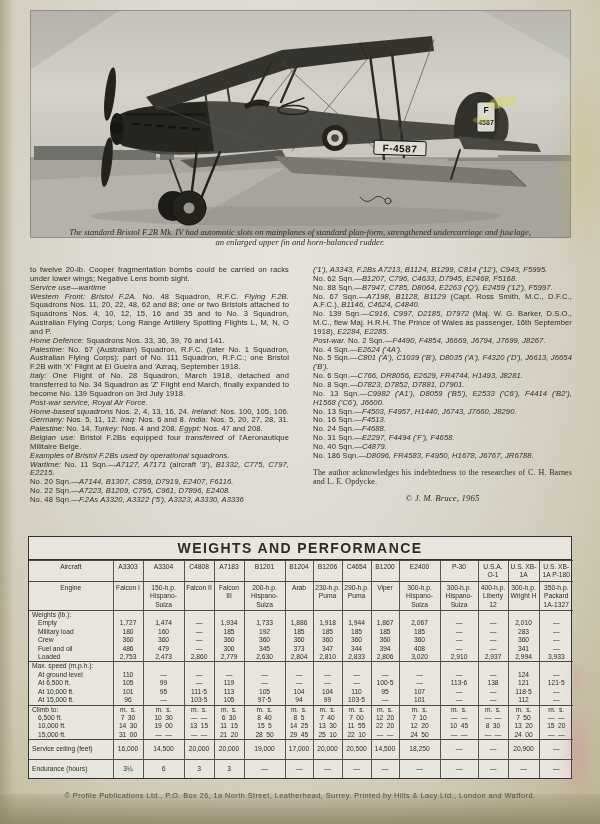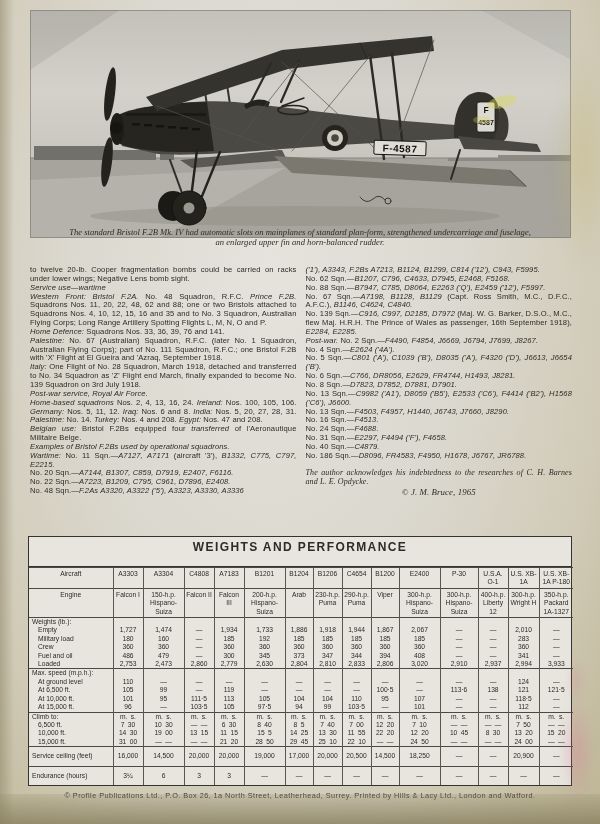--- a/index.html
+++ b/index.html
@@ -18,34 +18,34 @@
     background:radial-gradient(rgba(214,120,150,.22), rgba(214,120,150,0) 70%);filter:blur(3px);}
   .stain-tan{position:absolute;right:-12px;top:50px;width:60px;height:220px;border-radius:50%;
     background:radial-gradient(rgba(196,180,110,.4), rgba(196,180,110,0) 70%);filter:blur(6px);}
 
   .photo{position:absolute;left:30px;top:10px;width:541px;height:228px;}
   .photo svg{display:block;width:100%;height:100%;}
 
   .caption{position:absolute;left:20px;top:228px;width:560px;text-align:center;
     font-family:"Liberation Serif", serif;font-style:italic;font-size:8.6px;line-height:9.8px;color:#2e2d28;}
 
-  .cols{position:absolute;left:30px;top:266px;width:542px;display:flex;gap:9px;
+  .cols{position:absolute;left:30px;top:266px;width:542px;display:flex;gap:24px;
     font-size:7.6px;line-height:8.85px;text-align:justify;letter-spacing:.1px;}
   .col{width:50%;}
   .para{margin:0;}
   .it{font-style:italic;}
-  .ack{font-family:"Liberation Serif", serif;font-style:italic;font-size:8px;line-height:9.4px;
+  .ack{font-family:"Liberation Serif", serif;font-size:8px;line-height:9.4px;
     margin-top:7px;text-align:justify;}
   .copyright{font-family:"Liberation Serif", serif;font-style:italic;font-size:8.8px;
-    text-align:center;margin-top:2px;}
+    text-align:center;margin-top:8px;}
 
   .tbl-wrap{position:absolute;left:28px;top:536px;width:544px;border:1.5px solid #34332e;
     background:#e7e5de;box-sizing:border-box;}
-  .tbl-title{text-align:center;font-weight:bold;font-size:12px;letter-spacing:1.4px;
-    padding:3px 0 12px;border-bottom:1.2px solid #34332e;}
+  .tbl-title{text-align:center;font-weight:bold;font-size:14px;letter-spacing:1.4px;
+    padding:3px 0 3px;border-bottom:1.2px solid #34332e;}
   table.perf{border-collapse:collapse;table-layout:fixed;width:100%;
     font-size:6.7px;line-height:8.4px;color:#2a2925;}
   table.perf td{border-left:1px solid #58564f;padding:0 1px;text-align:center;
     vertical-align:top;overflow:hidden;word-wrap:break-word;}
   table.perf td:first-child{border-left:none;}
   table.perf tr.sec td{border-top:1px solid #4a4943;}
   table.perf td.lab{text-align:left;padding-left:3px;}
   table.perf td.lab.c{text-align:center;padding-left:1px;}
   table.perf td.lab.ind{padding-left:9px;}
   table.perf tr.tall td{padding-top:5px;padding-bottom:5px;}
@@ -179,21 +179,21 @@
   <div class="caption">
     <div>The standard Bristol F.2B Mk. IV had automatic slots on mainplanes of standard plan-form, strengthened undercarriage and fuselage,</div>
     <div>an enlarged upper fin and horn-balanced rudder.</div>
   </div>
 
   <div class="cols">
     <div class="col">
       <div id="col-left">
           <p class="para"><span>to twelve 20-lb. Cooper fragmentation bombs could be carried on racks under lower wings; Negative Lens bomb sight.</span></p>
           <p class="para"><span class="it">Service use—wartime</span></p>
-          <p class="para"><span class="it">Western Front: Bristol F.2A.</span><span> No. 48 Squadron, R.F.C. </span><span class="it">Prince F.2B.</span><span> Squadrons Nos. 11, 20, 22, 48, 62 and 88; one or two Bristols attached to Squadrons Nos. 4, 10, 12, 15, 16 and 35 and to No. 3 Squadron, Australian Flying Corps; Long Range Artillery Spotting Flights L, M, N, O and P.</span></p>
+          <p class="para"><span class="it">Western Front: Bristol F.2A.</span><span> No. 48 Squadron, R.F.C. </span><span class="it">Flying F.2B.</span><span> Squadrons Nos. 11, 20, 22, 48, 62 and 88; one or two Bristols attached to Squadrons Nos. 4, 10, 12, 15, 16 and 35 and to No. 3 Squadron, Australian Flying Corps; Long Range Artillery Spotting Flights L, M, N, O and P.</span></p>
           <p class="para"><span class="it">Home Defence: </span><span>Squadrons Nos. 33, 36, 39, 76 and 141.</span></p>
           <p class="para"><span class="it">Palestine: </span><span>No. 67 (Australian) Squadron, R.F.C. (later No. 1 Squadron, Australian Flying Corps); part of No. 111 Squadron, R.F.C.; one Bristol F.2B with 'X' Flight at El Gueira and 'Azraq, September 1918.</span></p>
           <p class="para"><span class="it">Italy: </span><span>One Flight of No. 28 Squadron, March 1918, detached and transferred to No. 34 Squadron as 'Z' Flight end March, finally expanded to become No. 139 Squadron on 3rd July 1918.</span></p>
           <p class="para"><span class="it">Post-war service, Royal Air Force.</span></p>
           <p class="para"><span class="it">Home-based squadrons </span><span>Nos. 2, 4, 13, 16, 24. </span><span class="it">Ireland: </span><span>Nos. 100, 105, 106. </span><span class="it">Germany: </span><span>Nos. 5, 11, 12. </span><span class="it">Iraq: </span><span>Nos. 6 and 8. </span><span class="it">India: </span><span>Nos. 5, 20, 27, 28, 31. </span><span class="it">Palestine: </span><span>No. 14. </span><span class="it">Turkey: </span><span>Nos. 4 and 208. </span><span class="it">Egypt: </span><span>Nos. 47 and 208.</span></p>
           <p class="para"><span class="it">Belgian use: </span><span>Bristol F.2Bs equipped four </span><span class="it">transferred</span><span> of l'Aeronautique Militaire Belge.</span></p>
           <p class="para"><span class="it">Examples of Bristol F.2Bs used by operational squadrons.</span></p>
           <p class="para"><span class="it">Wartime: </span><span>No. 11 Sqn.—</span><span class="it">A7127, A7171</span><span> (aircraft '3'), </span><span class="it">B1332, C775, C797, E2215.</span></p>
           <p class="para"><span>No. 20 Sqn.—</span><span class="it">A7144, B1307, C859, D7919, E2407, F6116.</span></p>
           <p class="para"><span>No. 22 Sqn.—</span><span class="it">A7223, B1209, C795, C961, D7896, E2408.</span></p>

